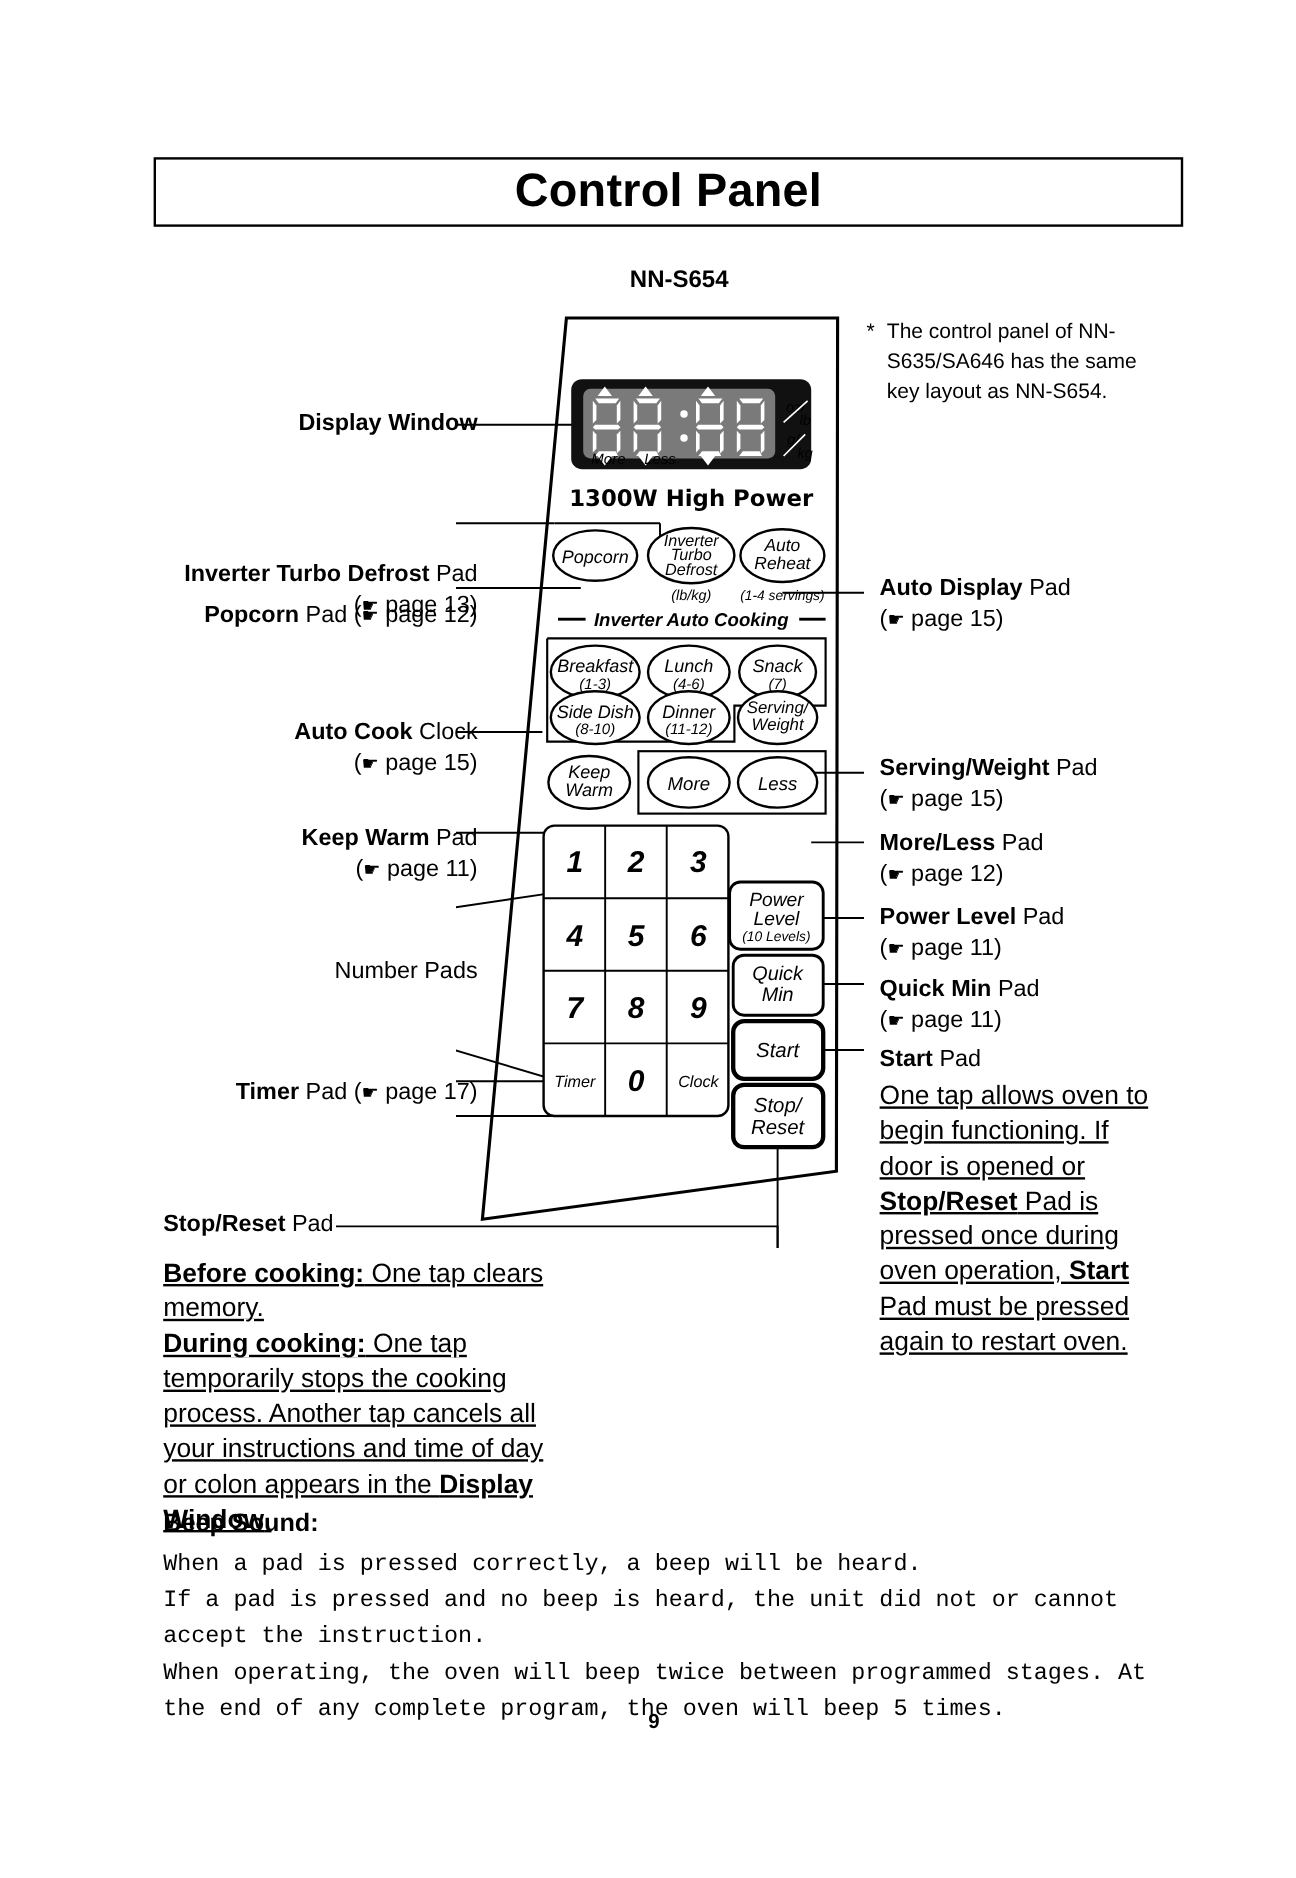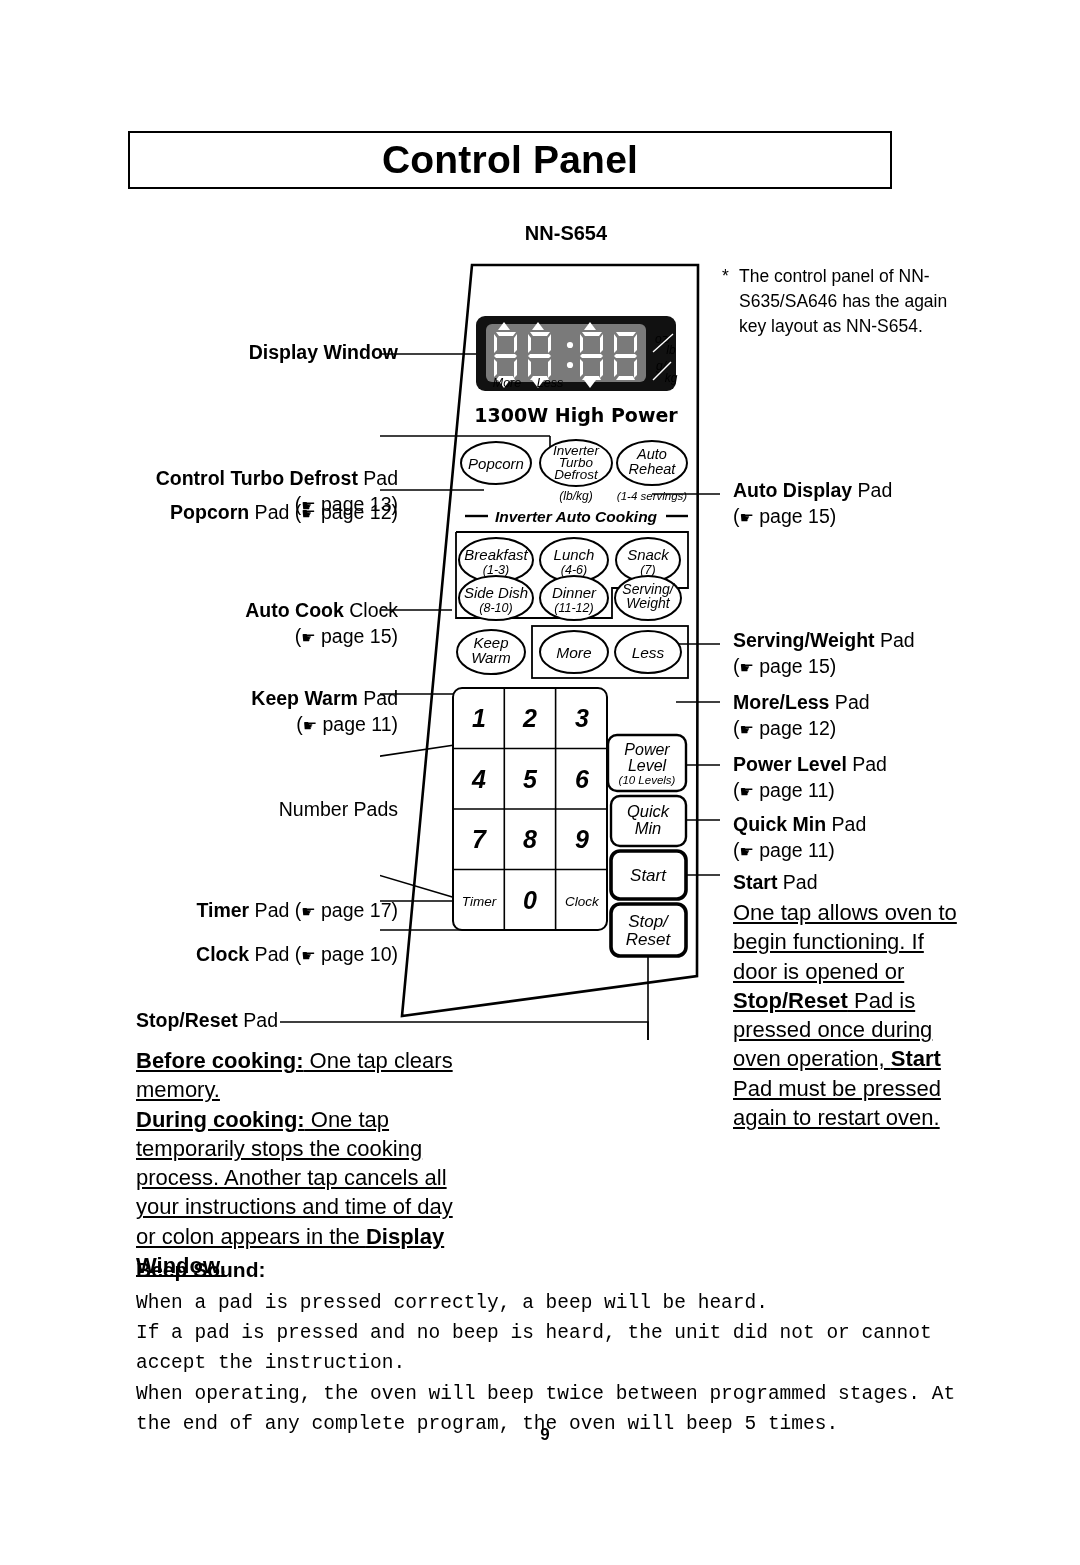--- a/index.html
+++ b/index.html
@@ -5,21 +5,21 @@
 <style>
   html,body{margin:0;padding:0;background:#fff;}
   body{
     width:1080px;height:1565px;position:relative;overflow:hidden;
     font-family:"Liberation Sans", sans-serif;color:#000;
   }
   .page{position:absolute;inset:0;}
 
   
   #title-box{
-    position:absolute;left:128px;top:131px;width:764px;height:58px;
+    position:absolute;left:128px;top:131px;width:858px;height:58px;
     border:2px solid #000;box-sizing:border-box;
     display:flex;align-items:center;justify-content:center;
   }
   #title-text{font-size:39px;font-weight:bold;letter-spacing:.2px;}
 
   
   #model-label{
     position:absolute;left:0;top:222px;width:1080px;text-align:center;
     font-size:20px;font-weight:bold;
   }
@@ -71,21 +71,21 @@
   <div id="title-box">
     <div id="title-text">Control Panel</div>
   </div>
 
   <div id="model-label">
     <span>NN-S654</span>
   </div>
 
   <div id="footnote">
     <span class="ft-star">*</span>
-    <span class="ft-body">The control panel of NN-S635/SA646 has the again key layout as NN-S654.</span>
+    <span class="ft-body">The control panel of NN-S635/SA646 has the same key layout as NN-S654.</span>
   </div>
 
   <div id="panel-art">
   <svg width="340" height="790" viewBox="0 0 340 790" xmlns="http://www.w3.org/2000/svg">
 
     <polygon points="92,15 318,15 317,726 22,766" fill="#ffffff" stroke="#000" stroke-width="2.6" stroke-linejoin="miter"></polygon>
 
     <line x1="-260" y1="104" x2="113" y2="104" stroke="#000" stroke-width="1.6"></line>
     <line x1="-270" y1="186" x2="82" y2="186" stroke="#000" stroke-width="1.6"></line>
     <line x1="82" y1="186" x2="170" y2="186" stroke="#000" stroke-width="1.6"></line>
@@ -310,21 +310,21 @@
 
   <svg style="position:absolute;left:120px;top:1000px;width:560px;height:40px;">
     <polyline points="160,22 528,22 528,42" fill="none" stroke="#000" stroke-width="1.6"></polyline>
   </svg>
 
   <div class="callout left-call" style="left:120px;top:340px;width:278px;">
     <b>Display Window</b>
   </div>
 
   <div class="callout left-call" style="left:100px;top:466px;width:298px;">
-    <div><b>Control Turbo Defrost</b><span> Pad</span></div>
+    <div><b>Inverter Turbo Defrost</b><span> Pad</span></div>
 
   <div class="pg">(<span class="hand">☛</span>&nbsp;page 13)</div>
     </div>
 
   <div class="callout left-call" style="left:100px;top:500px;width:298px;">
     <b>Popcorn</b><span> Pad </span>
   <span class="pg">(<span class="hand">☛</span>&nbsp;page 12)</span></div>
 
   <div class="callout left-call" style="left:100px;top:598px;width:298px;">
     <div><b>Auto Cook</b><span> Clock</span></div>
@@ -337,23 +337,20 @@
     </div>
 
   <div class="callout left-call" style="left:100px;top:797px;width:298px;">
     <span>Number Pads</span>
   </div>
 
   <div class="callout left-call" style="left:100px;top:898px;width:298px;">
     <b>Timer</b><span> Pad </span>
   <span class="pg">(<span class="hand">☛</span>&nbsp;page 17)</span></div>
 
-  <div class="callout left-call" style="left:100px;top:942px;width:298px;">
-    <b>Clock</b><span> Pad </span>
-  <span class="pg">(<span class="hand">☛</span>&nbsp;page 10)</span></div>
 
   <div class="callout" style="left:136px;top:1008px;width:300px;text-align:left;">
     <b>Stop/Reset</b><span> Pad</span>
   </div>
 
   <div class="callout right-call" style="left:733px;top:478px;width:240px;">
     <div><b>Auto Display</b><span> Pad</span></div>
   <div class="pg">(<span class="hand">☛</span>&nbsp;page 15)</div>
     </div>
 

